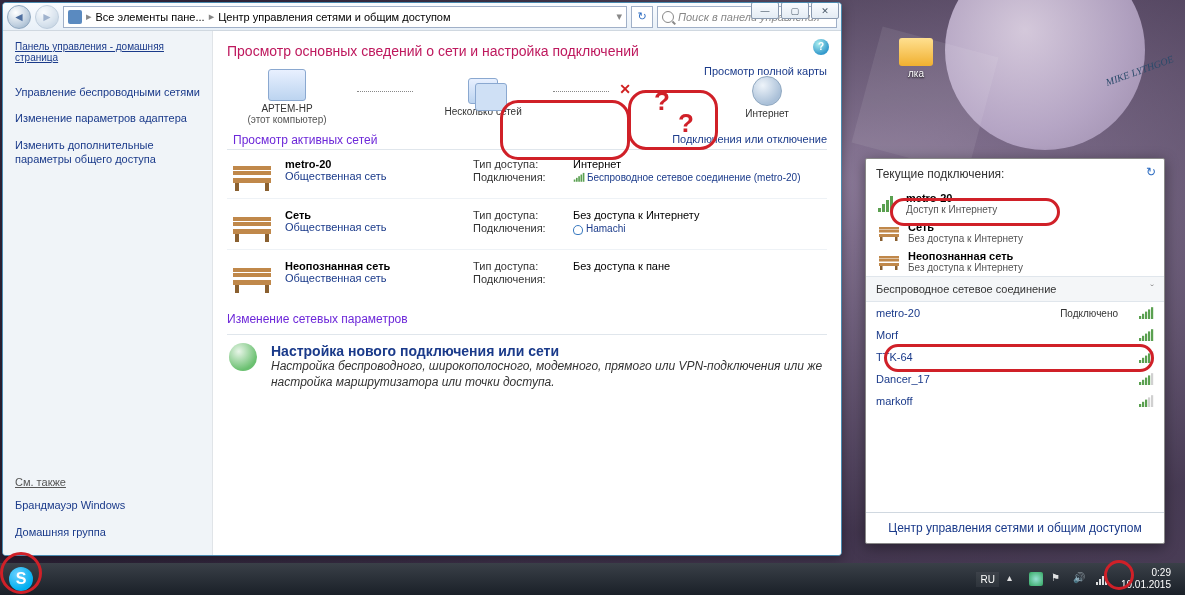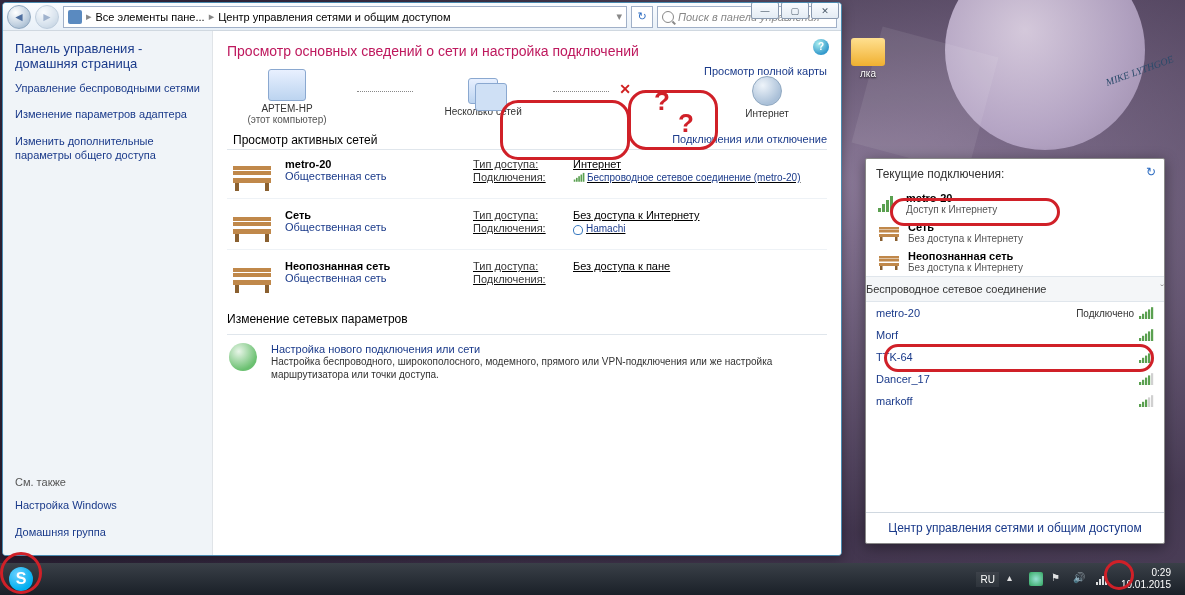--- a/index.html
+++ b/index.html
@@ -65,93 +65,93 @@
   .search-box { width: 180px; height: 22px; border:1px solid #a0b0c8; background:#fff; display:flex;align-items:center;padding:0 4px;color:#888;font-style:italic;}
   .search-box .sicon{width:12px;height:12px;border:1.5px solid #888;border-radius:50%;position:relative;margin-right:4px;}
   .search-box .sicon:after{content:"";position:absolute;width:4px;height:1.5px;background:#888;bottom:-2px;right:-3px;transform:rotate(45deg);}
 
   .win-body { display: flex; height: calc(100% - 28px); }
   .sidebar {
     width: 210px; background: #f0f4f8; padding: 10px 12px;
     display: flex; flex-direction: column; font-size: 11px;
     border-right: 1px solid #e0e4e8;
   }
-  .sb-heading { color: #1a3a8a; font-size: 13px; margin-bottom: 4px; }
+  .sb-heading { color: #1a3a8a; font-size: 10px; margin-bottom: 16px; text-decoration: underline; }
   .sb-link { color: #1a3a8a; margin: 6px 0; cursor: pointer; line-height: 1.3; }
   .sb-spacer { flex: 1; }
-  .sb-also { color: #555; margin-bottom: 4px; }
+  .sb-also { color: #555; margin-bottom: 4px; text-decoration: underline; }
 
   .content {
     flex: 1; background: #fff; padding: 12px 14px; overflow: hidden; position: relative;
   }
   .help-icon { position:absolute; right:12px; top:8px; width:16px;height:16px;border-radius:50%;background:radial-gradient(circle at 35% 30%,#aee,#39c 70%);color:#fff;font-size:10px;line-height:16px;text-align:center;font-weight:bold;}
   .title { color: #be185d; font-size: 14px; margin-bottom: 10px; }
   .map-row { display:flex; align-items:center; gap: 10px; justify-content:center; position:relative; margin-bottom:6px;}
   .map-node { text-align:center; font-size: 10px; color:#333; width: 120px;}
   .map-node .ic { width: 38px; height: 32px; margin: 0 auto 2px; }
   .pc-ic { background: linear-gradient(#e8f0ff,#bcd4f0); border:1px solid #8aa8d0; border-radius:3px;}
   .multi-ic { background: linear-gradient(#e8f0ff,#bcd4f0); border:1px solid #8aa8d0; border-radius:3px; width:30px;height:26px;position:relative;margin:0 auto 2px;}
   .multi-ic:before{content:"";position:absolute;width:30px;height:26px;background:#cfe0f5;border:1px solid #8aa8d0;border-radius:3px;left:6px;top:4px;}
   .globe-ic { width:30px;height:30px;border-radius:50%;background: radial-gradient(circle at 35% 30%, #eef4fa, #aac0d8 70%);border:1px solid #90a8c0;margin:0 auto 2px;}
   .dotted { flex:1; border-top: 1.5px dotted #888; margin-top:-12px;}
   .red-x { color:#d02020; font-weight:bold; font-size:14px; position:relative; top:-8px;}
   .full-map { position:absolute; right:0; top: -4px; color:#1a3a8a; cursor:pointer; font-size:11px;}
 
   .section-h {
-    color:#000000; font-size:12px; margin: 8px 0 4px;
+    color:#6d28d9; font-size:12px; margin: 8px 0 4px;
     padding:4px 6px;
   }
   .conn-toggle { float:right; color:#1a3a8a; cursor:pointer; font-size:11px;}
   .hr { border-top:1px solid #e0e6ec; margin: 2px 0 4px;}
 
   .net-row {
     display:flex; gap: 8px; padding: 4px 0; border-bottom:1px solid #eef2f6;
     margin-bottom: 6px;
   }
   .net-row:last-child{border-bottom:none;}
   .bench-ic {
     width: 50px; height: 36px; flex-shrink:0; position:relative;
   }
   .bench-ic svg{width:50px;height:36px;}
   .net-left { width: 180px; }
   .net-name { font-weight: bold; font-size: 11px; }
   .net-type { color:#1a3a8a; cursor:pointer; font-size:11px;}
   .net-right { flex:1; font-size:11px;}
-  .kv { display:flex; margin-bottom:1px;text-decoration:underline;}
+  .kv { display:flex; margin-bottom:1px;}
   .kv .k{width:100px;color:#333;}
   .kv .v{flex:1;}
   .link { color:#1a3a8a; cursor:pointer;}
   .sig-bars{display:inline-block;width:12px;margin-right:2px;vertical-align:middle;}
   .mic-ic{display:inline-block;width:10px;height:10px;border:1.5px solid #3a7ac0;border-radius:50% 50% 40% 40%;margin-right:3px;vertical-align:middle;position:relative;top:1px;}
 
   .setup-row{display:flex;gap:10px;padding:4px 2px;}
   .setup-ic{width:32px;height:28px;flex-shrink:0;}
   .gear-globe{width:28px;height:28px;border-radius:50%;background:radial-gradient(circle at 35% 30%,#e8f5e8,#6ac070 70%);position:relative;}
-  .setup-t{color:#1a3a8a;cursor:pointer;font-size:11px;}
-  .setup-d{color:#333;font-size:10px;line-height:1.3;}
+  .setup-t{color:#1a3a8a;cursor:pointer;font-size:14px;font-weight:bold;}
+  .setup-d{color:#333;font-size:12px;line-height:1.3;font-style:italic;}
 
   
   .flyout {
     position:absolute; right:20px; top:158px; width:300px; height:386px;
     background:#fff; border:1px solid #888; border-radius:2px;
     box-shadow: 0 3px 14px rgba(0,0,0,.4);
     font-size:11px;
   }
   .fly-h{padding:8px 10px;color:#333;font-size:12px;position:relative;}
   .fly-refresh{position:absolute;right:8px;top:6px;color:#2a6ac0;}
   .fly-item{display:flex;align-items:center;padding:3px 10px;gap:6px;}
   .sig-ic{width:24px;height:20px;position:relative;flex-shrink:0;}
   .sig-ic .b{position:absolute;bottom:2px;width:3px;background:#5aa050;}
   .sig-ic .b1{left:2px;height:4px;} .sig-ic .b2{left:6px;height:8px;}
   .sig-ic .b3{left:10px;height:12px;} .sig-ic .b4{left:14px;height:16px;}
   .bench-sm{width:26px;height:20px;flex-shrink:0;}
   .fi-label{flex:1;}
   .fi-name{font-weight:bold;}
   .fi-sub{color:#555;font-size:10px;}
-  .fly-sec{padding:6px 0;background:#f4f6f8;border-top:1px solid #e0e6ec;border-bottom:1px solid #e0e6ec;color:#333;}
+  .fly-sec{padding:6px 10px;background:#f4f6f8;border-top:1px solid #e0e6ec;border-bottom:1px solid #e0e6ec;color:#333;}
   .fly-wifi{padding:4px 10px;display:flex;justify-content:space-between;align-items:center;cursor:pointer;}
   .fly-wifi .wname{color:#1a3a8a;}
   .fly-wifi .wstat{color:#333;font-size:10px;}
   .fly-bot{position:absolute;bottom:0;left:0;right:0;border-top:1px solid #d0d8e0;padding:8px;text-align:center;}
   .fly-bot .link{color:#1a3a8a;cursor:pointer;font-size:12px;}
 
   
   .taskbar {
     position:absolute; left:0; bottom:0; width:1185px; height:32px;
     background: linear-gradient(#3a4048, #1a2028);
@@ -165,21 +165,21 @@
   .tray-ic{width:14px;height:14px;opacity:.85;}
   .clock{text-align:right;line-height:1.2;padding:0 8px;}
   .lang{font-size:10px;padding:2px 4px;background:rgba(255,255,255,.06);}
 
   
   .annot{position:absolute;pointer-events:none;}
   .red-box{border:3px solid #d02028;border-radius:18px;}
   .red-circ{border:3px solid #d02028;border-radius:50%;}
   .red-q{color:#d02028;font-size:26px;font-weight:bold;position:absolute;}
   .small-link{font-size:10px;}
-  .desk-folder{position:absolute;left:848px;top:38px;width:40px;text-align:center;font-size:10px;color:#fff;text-shadow:0 1px 2px #000;}
+  .desk-folder{position:absolute;left:896px;top:38px;width:40px;text-align:center;font-size:10px;color:#fff;text-shadow:0 1px 2px #000;}
   .desk-folder .fic{width:34px;height:28px;background:linear-gradient(#ffe090,#f0b030);border-radius:3px;margin:0 auto 2px;}
 </style>
 </head>
 <body>
 
 <div class="bg-dark"></div>
 <div class="bg-planet"></div>
 <div class="bg-flare"></div>
 <div class="sig">MIKE LYTHGOE</div>
 
@@ -220,21 +220,21 @@
   </div>
 
   <div class="win-body">
     <div class="sidebar">
       <div class="sb-heading">Панель управления - домашняя страница</div>
       <div class="sb-link">Управление беспроводными сетями</div>
       <div class="sb-link">Изменение параметров адаптера</div>
       <div class="sb-link">Изменить дополнительные параметры общего доступа</div>
       <div class="sb-spacer"></div>
       <div class="sb-also">См. также</div>
-      <div class="sb-link">Настройка Windows</div>
+      <div class="sb-link">Брандмауэр Windows</div>
       <div class="sb-link">Домашняя группа</div>
     </div>
 
     <div class="content">
       <div class="help-icon">?</div>
       <div class="title">Просмотр основных сведений о сети и настройка подключений</div>
 
       <div class="map-row">
         <div class="map-node">
           <div class="pc-ic ic"></div>
@@ -403,21 +403,21 @@
         </div>
       </div>
     </div>
   <div class="fly-sec">
     <span>Беспроводное сетевое соединение</span>
     <span style="float:right;color:#888">ˇ</span>
   </div>
   <div id="fly-wifi">
       <div class="fly-wifi sel">
         <span class="wname">metro-20</span>
-    <span style="display:flex;align-items:center;gap:4px">
+    <span style="display:flex;align-items:center;gap:20px">
       <span class="wstat">Подключено</span>
       <span style="width:16px;height:14px;display:inline-block"><svg viewBox="0 0 16 14">
               <rect x="1" y="10" width="2.2" height="3" fill="#5aa050"></rect>
               <rect x="4" y="7.8" width="2.2" height="5.2" fill="#5aa050"></rect>
               <rect x="7" y="5.6" width="2.2" height="7.4" fill="#5aa050"></rect>
               <rect x="10" y="3.3999999999999986" width="2.2" height="9.600000000000001" fill="#5aa050"></rect>
               <rect x="13" y="1.1999999999999993" width="2.2" height="11.8" fill="#5aa050"></rect>
             </svg></span>
     </span>
       </div>

